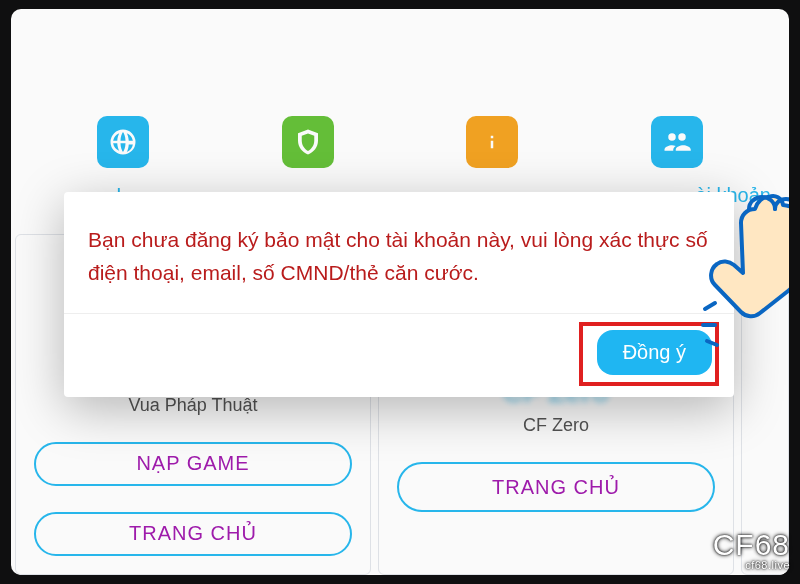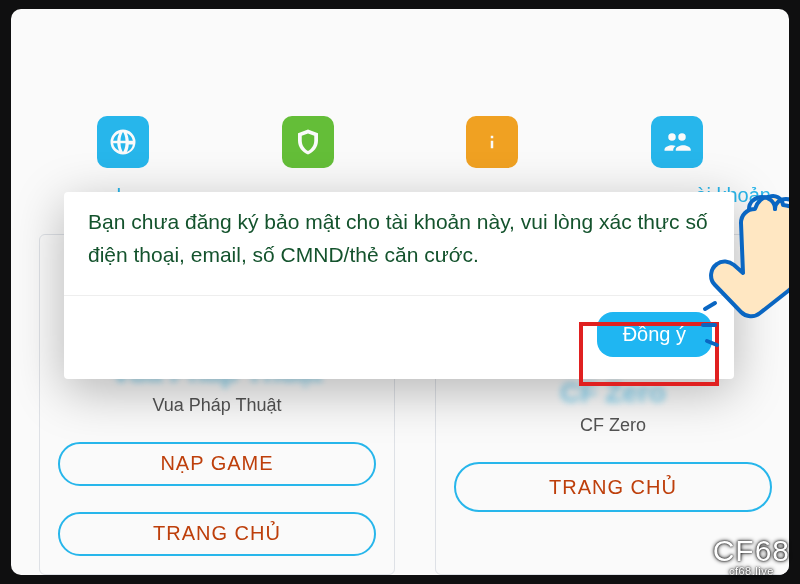--- a/index.html
+++ b/index.html
@@ -42,22 +42,22 @@
     display: flex; justify-content: space-between;
     padding: 0 18px;
     font-size: 20px; color: #28baf0;
   }
   .iconlabels span { flex: 1; text-align: center; }
   
   .cards {
     position: absolute;
     top: 225px; left: 0; right: 0; bottom: 0;
     display: flex;
-    gap: 40px;
-    padding-left: 28px;
+    gap: 7px;
+    padding-left: 4px;
   }
   .card {
     width: 378px;
     border: 1px solid #e3e6eb;
     border-radius: 6px;
     background: #fff;
     padding: 14px 18px 18px;
     display: flex; flex-direction: column; align-items: center;
   }
   .card-title {
@@ -68,21 +68,21 @@
   }
   .card-sub {
     font-size: 18px; color: #555;
     margin-top: 6px;
   }
   .pill {
     width: 318px; height: 50px;
     border: 2px solid #28baf0;
     border-radius: 26px;
     display: flex; align-items: center; justify-content: center;
-    font-size: 20px; color: #c2410c; letter-spacing: 1px;
+    font-size: 20px; color: #a21caf; letter-spacing: 1px;
     margin-top: 26px;
     cursor: pointer;
     background:#fff;
   }
   .card3 {
     width: 110px;
   }
   
 
   
@@ -95,22 +95,22 @@
   .modal {
     position:absolute;
     top: 183px; left: 53px;
     width: 670px;
     background:#fff;
     border-radius: 4px;
     box-shadow: 0 12px 50px rgba(0,0,0,.28);
     overflow:hidden;
   }
   .modal-body {
-    padding: 14px 24px 24px;
-    font-size: 21px; color:#14532d; line-height: 1.55;
+    padding: 32px 24px 24px;
+    font-size: 21px; color:#b91c1c; line-height: 1.55;
     border-bottom: 1px solid #eee;
   }
   .modal-footer {
     padding: 16px 22px 22px;
     display:flex; justify-content:flex-end;
   }
   .btn-agree {
     background:#1fb6f2;
     color:#fff;
     font-size:20px;
@@ -127,24 +127,24 @@
   
   .hand {
     position:absolute;
     top: 180px; left: 686px;
     width: 120px; height: 160px;
     pointer-events:none;
   }
   
   .watermark {
     position:absolute;
-    right: 10px; bottom: 8px;
+    right: 10px; bottom: 14px;
     color:#fff;
     font-family: Impact, 'Arial Black', sans-serif;
-    text-align:center;
+    text-align:right;
     text-shadow: 0 0 4px #000, 0 0 2px #000;
     line-height: .95;
   }
   .watermark .big { font-size: 30px; letter-spacing:1px; }
   .watermark .small { font-size: 11px; letter-spacing:.5px; }
 </style>
 </head>
 <body>
 
 <div class="frame">

